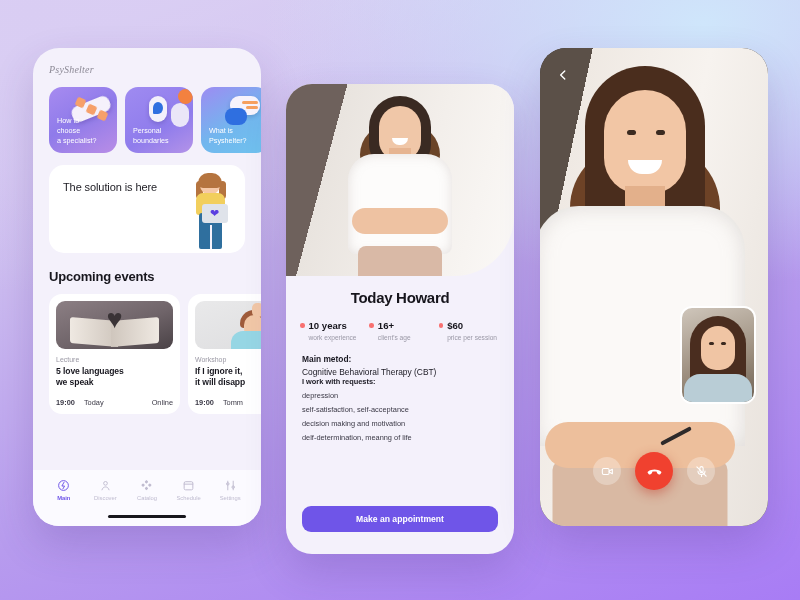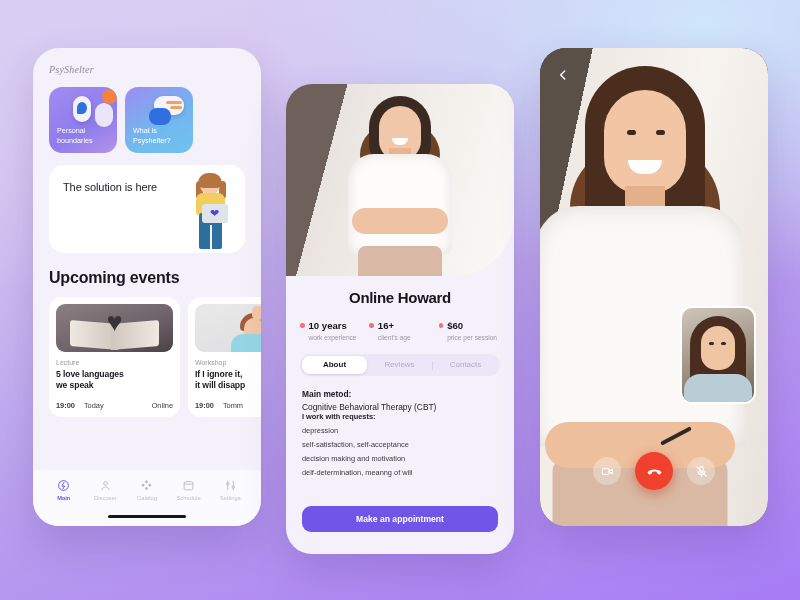--- a/index.html
+++ b/index.html
@@ -86,21 +86,21 @@
            background: #f2cf5d; border-radius: 7px 7px 3px 3px; }
   .g-legs { position: absolute; left: 10px; top: 40px; width: 23px; height: 36px;
             background: #2f6f9e; border-radius: 3px 3px 2px 2px; }
   .g-split { position: absolute; left: 21px; top: 52px; width: 1.5px; height: 24px;
              background: #f6f3fc; }
   .g-lap { position: absolute; left: 13px; top: 31px; width: 26px; height: 19px;
            background: #dfe3ea; border-radius: 3px; }
   .g-heart { position: absolute; left: 21px; top: 35px; width: 11px; height: 11px;
              color: #5b3fe0; font-size: 11px; line-height: 11px; }
 
-  .sec-title { font-size: 16px; font-weight: 700; color: #17161d;
+  .sec-title { font-size: 13px; font-weight: 700; color: #17161d;
                padding: 16px 5px 0 16px; letter-spacing: -.2px; }
 
   .ev-row { display: flex; gap: 8px; padding: 10px 0 0 16px; }
   .ev { width: 131px; flex: none; background: #fff; border-radius: 13px;
         padding: 7px; }
   .ev-img { height: 48px; border-radius: 9px; overflow: hidden; position: relative; }
   .ev1 .ev-img { background: linear-gradient(160deg,#8c7f84 0%,#6f6469 55%,#4a4246 100%); }
   .ev2 .ev-img { background: linear-gradient(160deg,#e9e9ea 0%,#dcdcde 100%); }
   .bk-l { position: absolute; left: 14px; bottom: 4px; width: 48px; height: 26px;
           background: linear-gradient(90deg,#efe9e2,#cfc6bd); border-radius: 3px 0 0 3px;
@@ -250,20 +250,29 @@
 </head>
 <body>
 
 <div id="stage">
 
   <div class="phone" id="phone-home">
 
     <div class="logo">PsyShelter</div>
 
     <div class="cat-row">
+      <div class="cat c1">
+        <div class="blob b1"></div>
+        <div class="blob b2"></div>
+        <div class="blob b3"></div>
+        <div class="blob b4"></div>
+        <span style="white-space:pre-line">How to
+choose
+a specialist?</span>
+      </div>
       <div class="cat c3">
         <div class="blob b1"></div>
         <div class="blob b2"></div>
         <div class="blob b3"></div>
         <div class="blob b4"></div>
         <span style="white-space:pre-line">Personal
 boundaries</span>
       </div>
       <div class="cat c2">
         <div class="blob b1"></div>
@@ -374,21 +383,21 @@
       <div class="ph-hair2"></div>
         <div class="ph-hair"></div>
       <div class="ph-face"></div>
         <div class="ph-smile"></div>
       <div class="ph-neck"></div>
         <div class="ph-shirt"></div>
       <div class="ph-arms"></div>
         <div class="ph-skirt"></div>
     </div>
 
-    <div class="pf-name">Online Howard</div>
+    <div class="pf-name">Today Howard</div>
 
     <div class="stats">
       <div class="st">
         <div class="h">
             <span class="dot"></span>
           <span class="v">10 years</span>
           </div>
         <div class="l">work experience</div>
       </div>
       <div class="st">
@@ -400,35 +409,29 @@
       </div>
       <div class="st">
         <div class="h">
             <span class="dot"></span>
           <span class="v">$60</span>
           </div>
         <div class="l">price per session</div>
       </div>
     </div>
 
-    <div class="segwrap">
-      <div class="seg on">About</div>
-      <div class="seg">Reviews</div>
-      <div class="segdiv"></div>
-      <div class="seg">Contacts</div>
-    </div>
 
     <div class="about">
       <div class="ab-h">Main metod:</div>
       <div class="ab-p">Cognitive Behavioral Therapy (CBT)</div>
       <div class="ab-sub">I work with requests:</div>
       <div class="ab-li">depression</div>
       <div class="ab-li">self-satisfaction, self-acceptance</div>
       <div class="ab-li">decision making and motivation</div>
-      <div class="ab-li">delf-determination, meanng of will</div>
+      <div class="ab-li">delf-determination, meanng of life</div>
     </div>
 
     <button class="cta">Make an appointment</button>
   </div>
 
   <div class="phone" id="phone-call">
     <div class="call-bg">
       <div class="cl-hair2"></div>
         <div class="cl-hair"></div>
       <div class="cl-face"></div>

